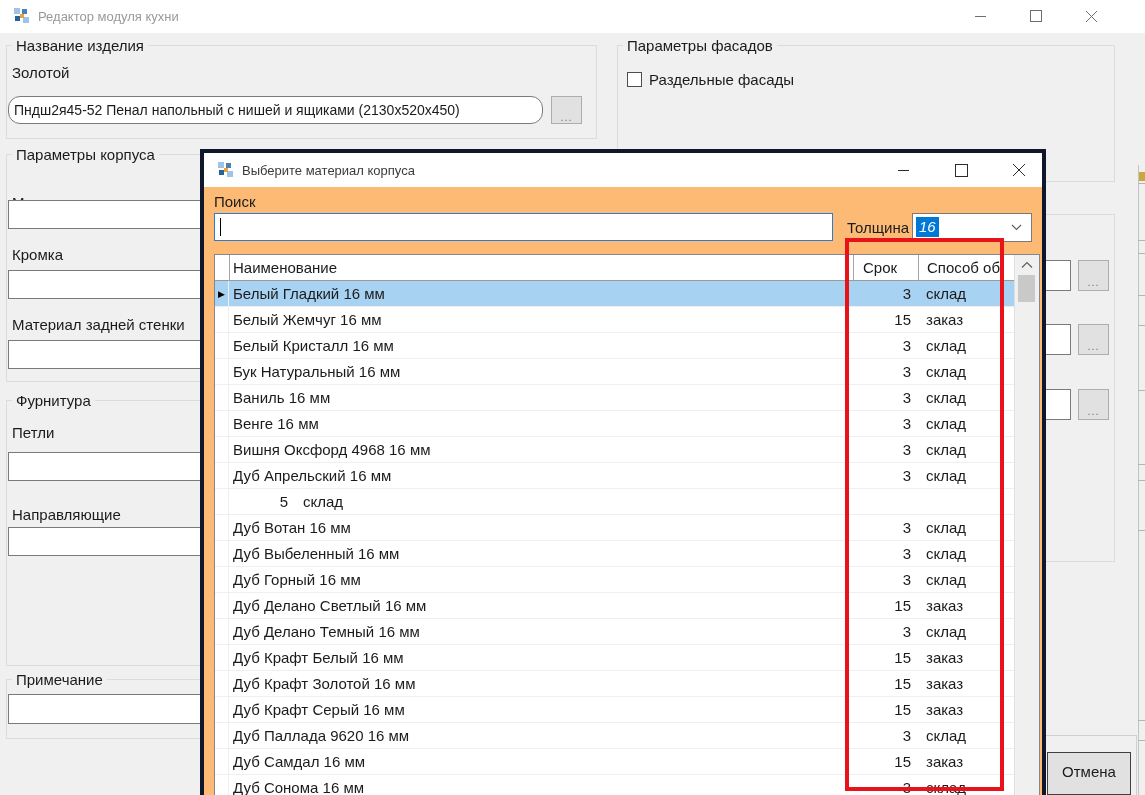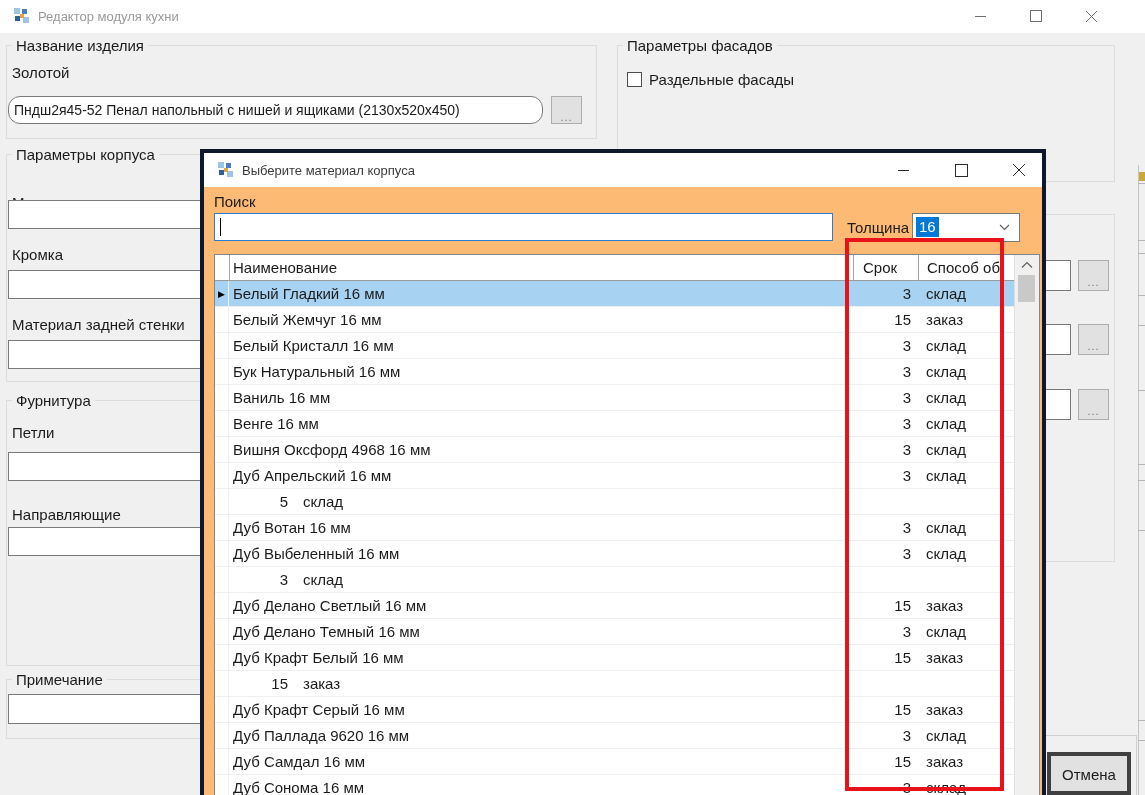--- a/index.html
+++ b/index.html
@@ -16,21 +16,21 @@
   .winbtn{position:absolute;top:0;width:44px;height:32px;display:flex;align-items:center;justify-content:center;}
   .glyph-min{width:11px;height:1px;background:#6e6e6e;}
   .glyph-max{width:10px;height:10px;border:1px solid #6e6e6e;}
   .client{position:absolute;left:0;top:33px;width:1145px;height:762px;background:#f0f0f0;}
   
   .group{position:absolute;border:1px solid #dcdcdc;}
   .legend{position:absolute;top:-9px;left:5px;background:#f0f0f0;padding:0 4px;font-size:15px;color:#1b1b1b;white-space:nowrap;}
   .lbl{position:absolute;font-size:15px;color:#1b1b1b;white-space:nowrap;}
   .inp{position:absolute;background:#fff;border:1px solid #7a7a7a;font-family:"Liberation Sans","DejaVu Sans",sans-serif;font-size:14px;color:#1b1b1b;padding:0 5px;box-sizing:border-box;outline:none;}
   .dots{position:absolute;background:#e1e1e1;border:1px solid #adadad;color:#777;font-size:11px;line-height:10px;text-align:center;letter-spacing:1px;box-sizing:border-box;padding-top:14px;}
-  .pushbtn{position:absolute;background:#e1e1e1;border:4px solid #404040;font-size:15px;color:#1b1b1b;display:flex;align-items:flex-start;justify-content:center;box-sizing:border-box;padding-top:10px;}
+  .pushbtn{position:absolute;background:#e1e1e1;border:1px solid #404040;font-size:15px;color:#1b1b1b;display:flex;align-items:flex-start;justify-content:center;box-sizing:border-box;padding-top:10px;}
   .cb{position:absolute;width:15px;height:15px;background:#fff;border:1px solid #4d4d4d;box-sizing:border-box;}
   
   .modal{position:absolute;left:200px;top:143px;width:846px;height:652px;background:#fdba74;border:4px solid #0f172a;box-sizing:border-box;z-index:10;margin-top:6px;}
   .mtitlebar{position:absolute;left:0;top:0;right:0;height:34px;background:#fff;}
   .mtitlebar .wtitle{position:absolute;left:38px;top:10px;font-size:13px;color:#3b3b3b;white-space:nowrap;}
   .search-inp{position:absolute;background:#fff;border:1px solid #2b7cd3;box-sizing:border-box;}
   .caret{position:absolute;left:5px;top:4px;width:1px;height:18px;background:#000;}
   .combo{position:absolute;background:#fff;border:1px solid #7a7a7a;box-sizing:border-box;}
   .combo .sel{position:absolute;left:3px;top:3px;padding:0 3px;background:#0078d7;color:#fff;font-size:15px;line-height:20px;}
   
@@ -170,21 +170,21 @@
     </div>
   </div>
 
   <span class="lbl" style="left:10px;top:40px;">Поиск</span>
   <div class="search-inp" style="left:10px;top:60px;width:619px;height:28px;">
     <div class="caret"></div>
     <span></span>
   </div>
 
   <span class="lbl" style="left:643px;top:66px;">Толщина</span>
-  <div class="combo" style="left:708px;top:60px;width:108px;height:29px;">
+  <div class="combo" style="left:708px;top:60px;width:120px;height:29px;font-style:italic;">
     <span class="sel">16</span>
     <svg style="position:absolute;right:9px;top:10px;" width="11" height="7" viewBox="0 0 11 7">
       <path d="M1 1 L5.5 5.5 L10 1" stroke="#606060" stroke-width="1.2" fill="none"></path>
     </svg>
   </div>
 
   <div class="table">
     <div class="thead">
       <span class="hname">Наименование</span>
       <span class="hterm">Срок</span>
@@ -256,20 +256,21 @@
           <div class="tc-method">склад</div>
         </div>
         <div class="trow">
           <div class="tc-ind"></div>
           <div class="tc-name">Дуб Выбеленный 16 мм</div>
           <div class="tc-term">3</div>
           <div class="tc-method">склад</div>
         </div>
         <div class="trow">
           <div class="tc-ind"></div>
+          <div class="tc-name">Дуб Горный 16 мм</div>
           <div class="tc-term">3</div>
           <div class="tc-method">склад</div>
         </div>
         <div class="trow">
           <div class="tc-ind"></div>
           <div class="tc-name">Дуб Делано Светлый 16 мм</div>
           <div class="tc-term">15</div>
           <div class="tc-method">заказ</div>
         </div>
         <div class="trow">
@@ -279,20 +280,21 @@
           <div class="tc-method">склад</div>
         </div>
         <div class="trow">
           <div class="tc-ind"></div>
           <div class="tc-name">Дуб Крафт Белый 16 мм</div>
           <div class="tc-term">15</div>
           <div class="tc-method">заказ</div>
         </div>
         <div class="trow">
           <div class="tc-ind"></div>
+          <div class="tc-name">Дуб Крафт Золотой 16 мм</div>
           <div class="tc-term">15</div>
           <div class="tc-method">заказ</div>
         </div>
         <div class="trow">
           <div class="tc-ind"></div>
           <div class="tc-name">Дуб Крафт Серый 16 мм</div>
           <div class="tc-term">15</div>
           <div class="tc-method">заказ</div>
         </div>
         <div class="trow">

